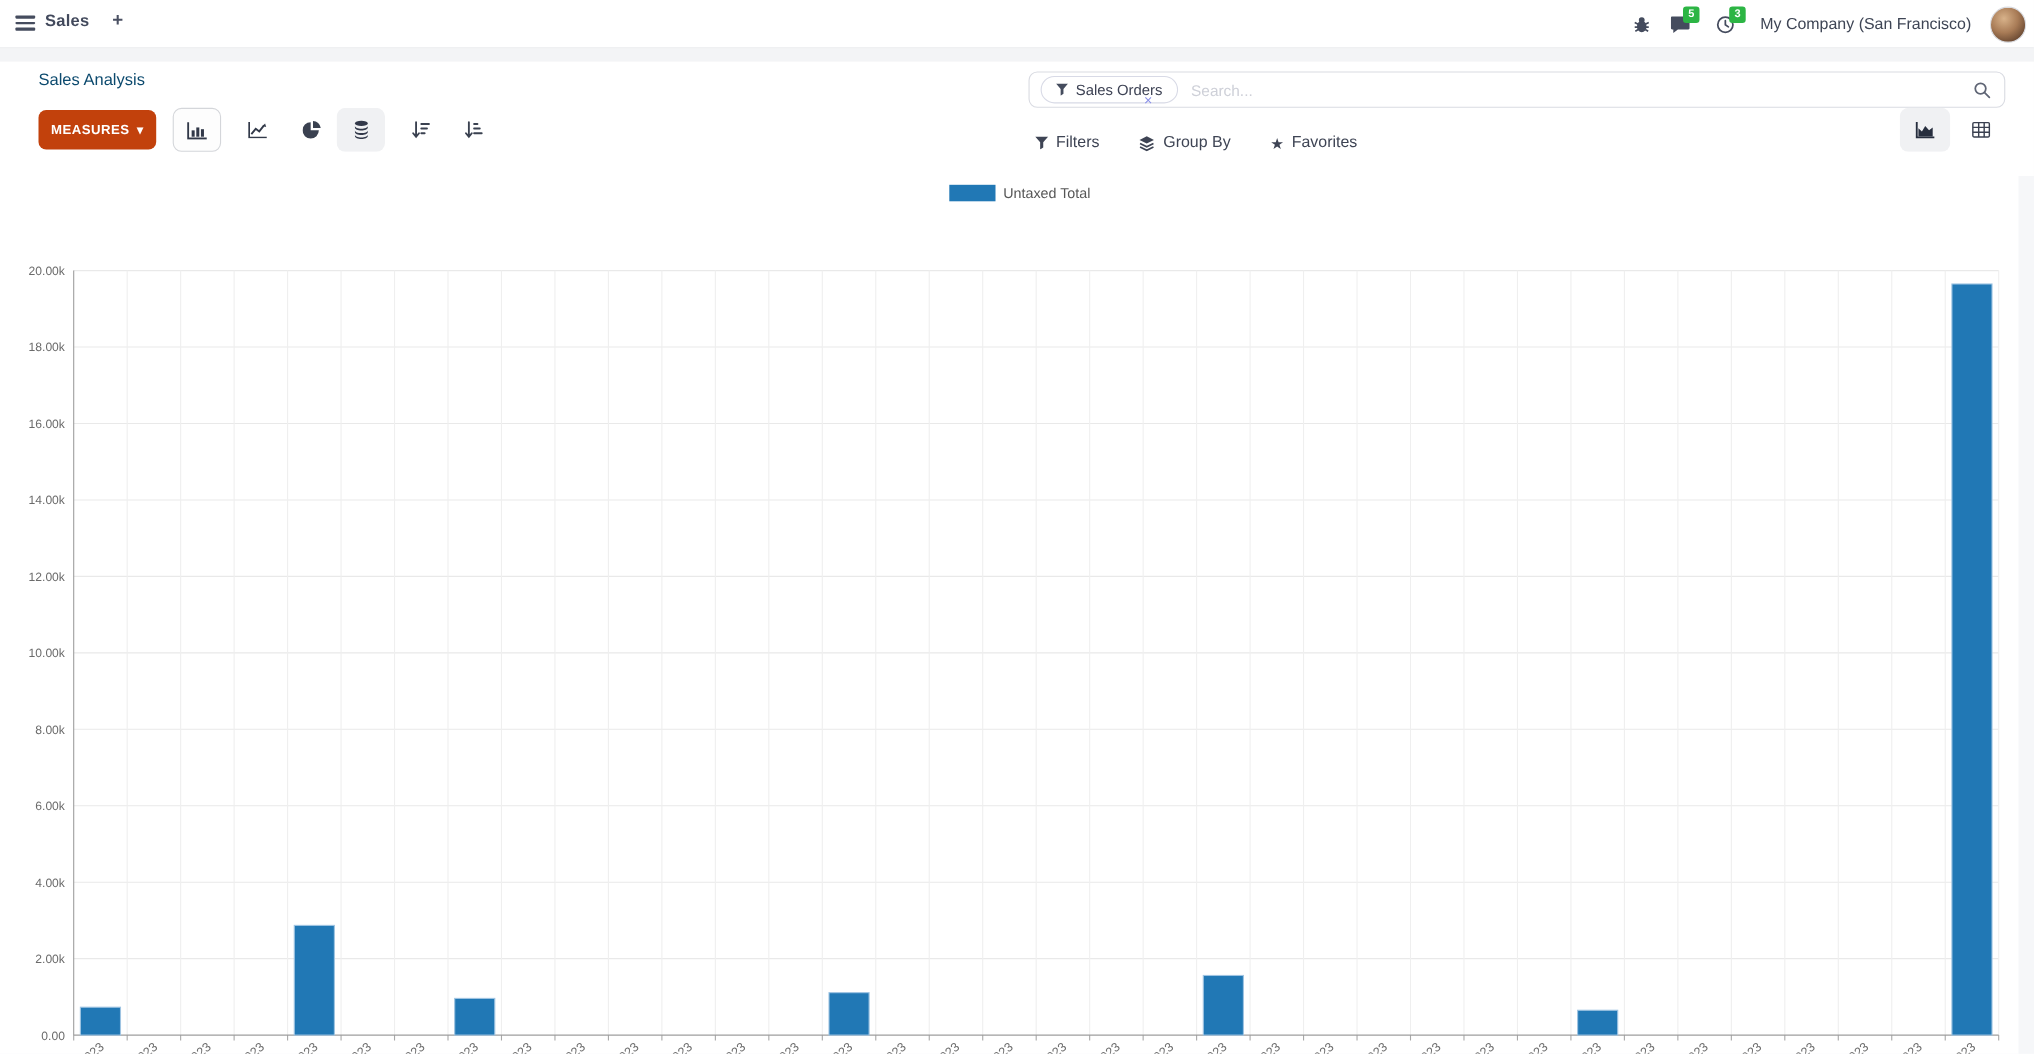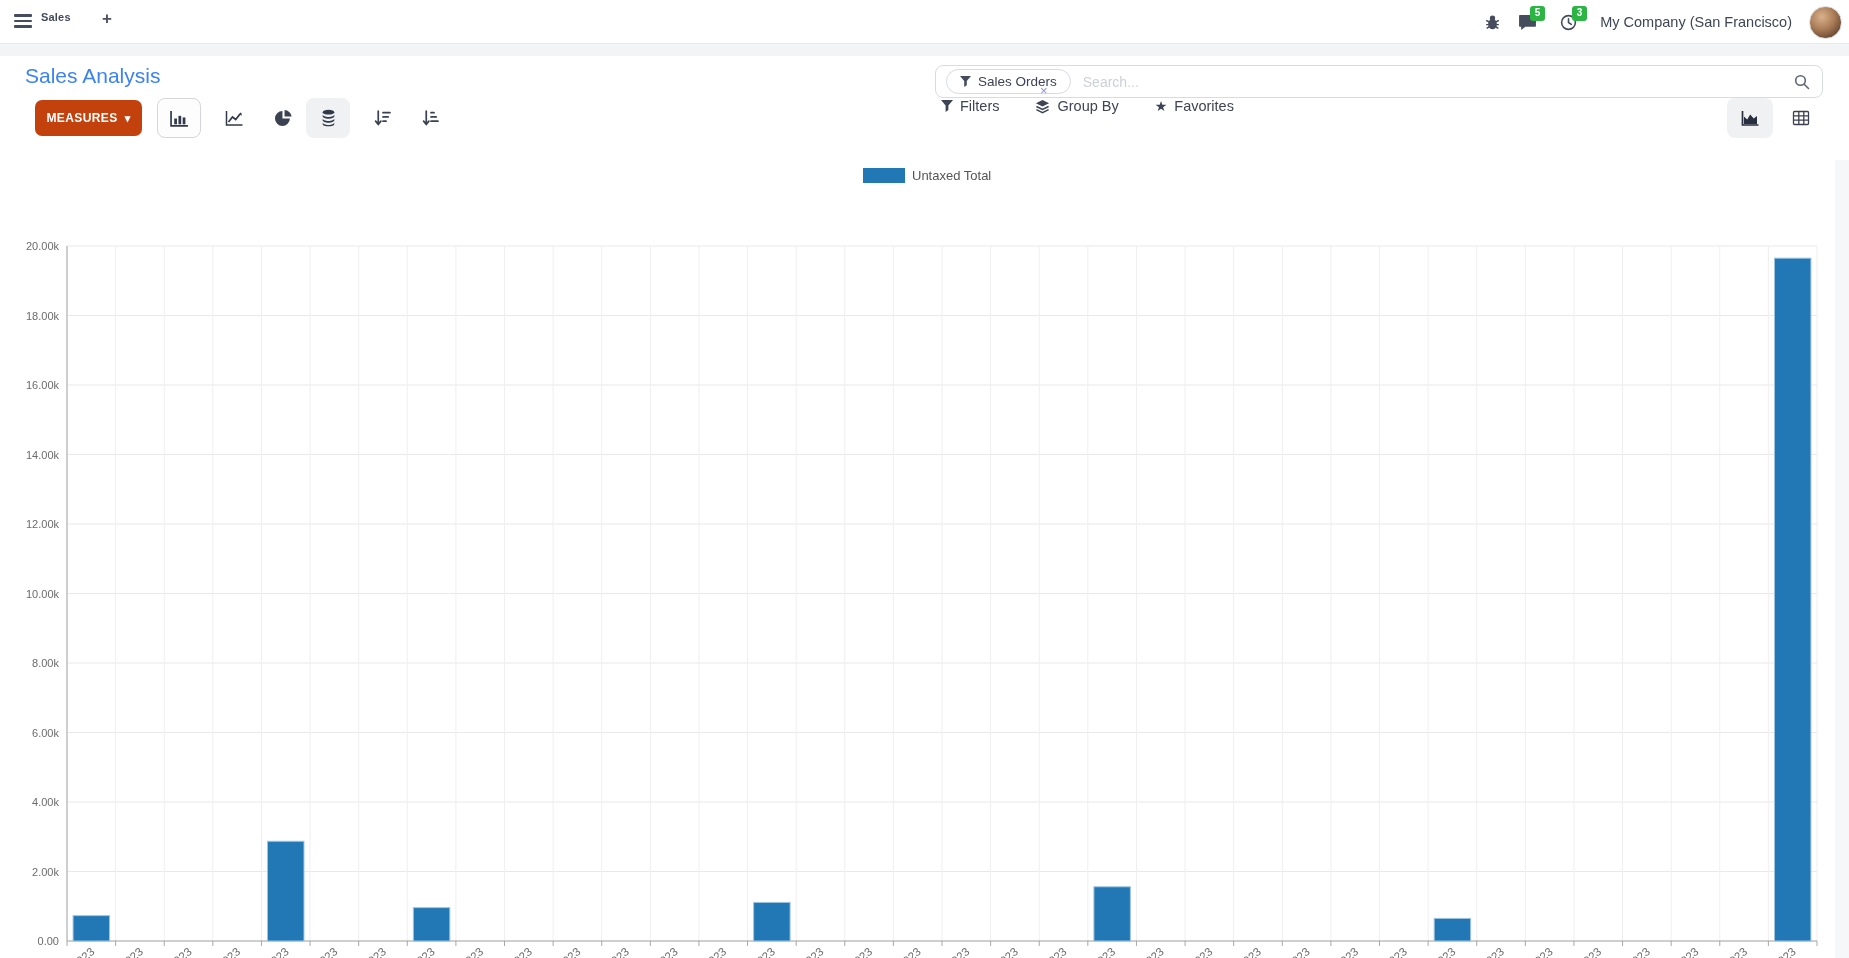--- a/index.html
+++ b/index.html
@@ -5,37 +5,37 @@
   * { box-sizing: border-box; margin: 0; padding: 0; }
   html,body { width:1849px; height:958px; overflow:hidden;
     font-family:"Liberation Sans", sans-serif; background:#f3f4f6; }
 
   
   #navbar { position:absolute; top:0; left:0; width:1849px; height:44px;
     background:#ffffff; border-bottom:1px solid #e8eaed; z-index:5; }
   #hamburger { position:absolute; left:14px; top:14px; width:18px; height:14px;
     display:flex; flex-direction:column; justify-content:space-between; cursor:pointer; }
   #hamburger span { display:block; height:2.6px; background:#454c5e; border-radius:1px; }
-  #app-name { position:absolute; left:41px; top:11px; font-size:11px; font-weight:600;
+  #app-name { position:absolute; left:41px; top:11px; font-size:15px; font-weight:600;
     color:#42495c; letter-spacing:.2px; }
   #plus-btn { position:absolute; left:102px; top:9px; font-size:17px; font-weight:700;
     color:#4b5163; cursor:pointer; }
   #nav-right { position:absolute; right:7px; top:0; height:44px; display:flex;
     align-items:center; gap:17px; }
   .nav-icon-wrap { position:relative; display:flex; align-items:center; cursor:pointer; }
   .nav-badge { position:absolute; top:-8px; left:12px; background:#2cb544; color:#fff;
     font-size:10px; font-weight:700; line-height:1; padding:2.5px 4.5px; border-radius:3px; }
   #company-name { font-size:14.5px; color:#3e4555; margin-left:6px; }
   #avatar { width:33px; height:33px; border-radius:50%;
     background:radial-gradient(circle at 38% 32%, #d8b28a 0%, #a87b56 45%, #6b4a33 78%, #4a3222 100%);
     border:1px solid #d9dbe0; }
 
   
   #content { position:absolute; top:56px; left:0; width:1849px; height:902px; background:#ffffff; }
-  #page-title { position:absolute; left:25px; top:8px; font-size:21px; color:#3b82f6; }
+  #page-title { position:absolute; left:35px; top:8px; font-size:15px; color:#0c4a6e; }
 
   
   #search-box { position:absolute; left:935px; top:9px; width:888px; height:33px;
     background:#fff; border:1px solid #d9dbe2; border-radius:8px; display:flex;
     align-items:center; padding:0 12px 0 10px; }
   #search-facet { display:flex; align-items:center; gap:7px; height:25px;
     border:1px solid #d8dae6; border-radius:13px; padding:0 13px; cursor:pointer; }
   #search-facet-label { font-size:13.5px; color:#3d4254; }
   #search-input { flex:1; border:none; outline:none; font-size:14px; color:#ef4444;
     margin-left:12px; font-family:"Liberation Sans", sans-serif; background:transparent; }
@@ -48,21 +48,21 @@
     background:#c2410c; color:#fff; border:none; border-radius:7px; font-size:12px;
     font-weight:600; letter-spacing:.4px; cursor:pointer;
     font-family:"Liberation Sans", sans-serif; display:flex; align-items:center;
     justify-content:center; gap:7px; }
   .icon-btn { position:absolute; top:42px; width:44px; height:40px; display:flex;
     align-items:center; justify-content:center; cursor:pointer; border-radius:8px;
     background:transparent; border:1px solid transparent; }
   .icon-btn.selected { border-color:#d4d6da; background:#fdfdfd; }
   .icon-btn.active-tile { background:#f0f1f3; }
   #filter-menu-row { position:absolute; left:941px; top:42px; height:40px; display:flex;
-    align-items:flex-start; gap:36px; }
+    align-items:flex-end; gap:36px; }
   .menu-btn { display:flex; align-items:center; gap:7px; font-size:14.5px;
     color:#3e4454; cursor:pointer; }
   .star-glyph { font-size:14px; color:#3e4454; line-height:1; }
 
   
   #legend { position:absolute; left:863px; top:112px; display:flex; align-items:flex-end; gap:7px; }
   #legend-swatch { width:42px; height:15px; }
   #legend-label { font-size:13px; color:#565656; }
   #chart-svg { position:absolute; left:0; top:84px; }
   #right-gutter { position:absolute; left:1835px; top:104px; width:14px; height:798px;

